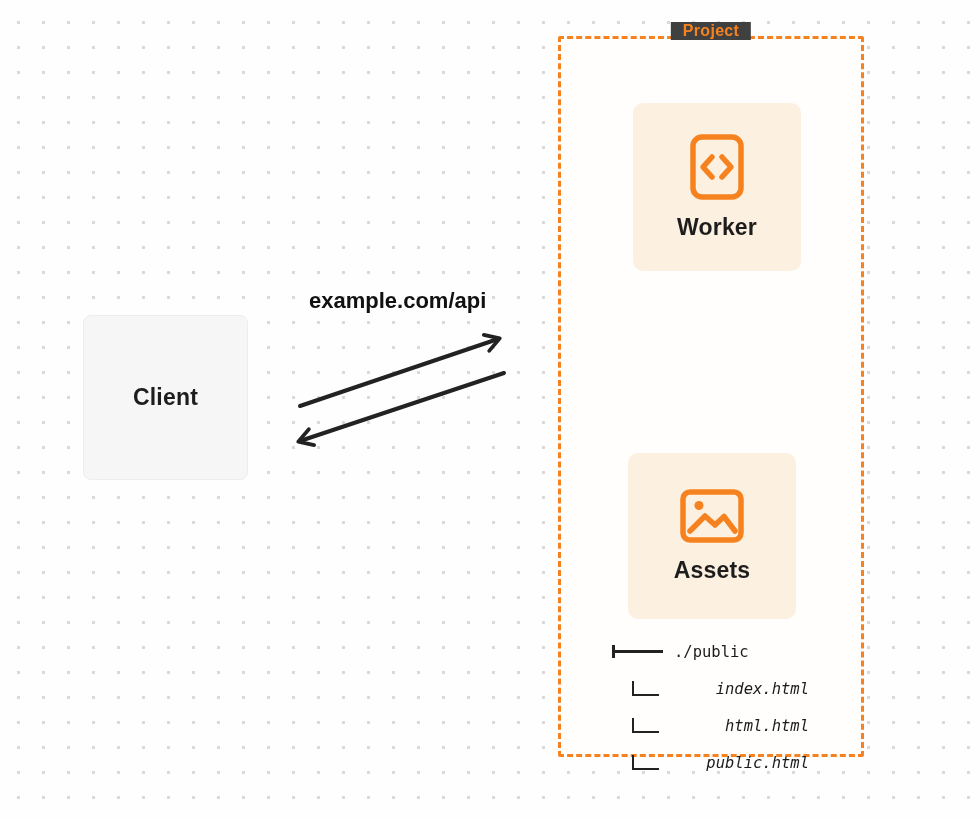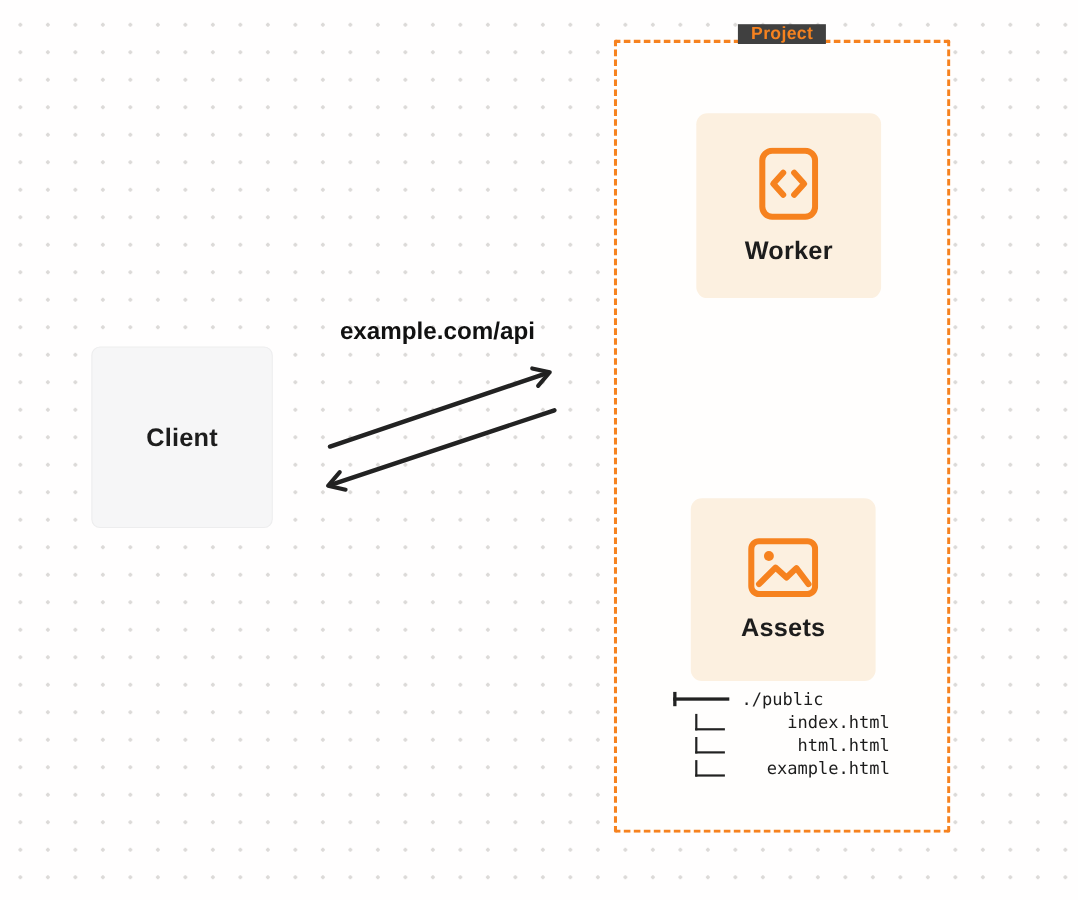--- a/index.html
+++ b/index.html
@@ -69,34 +69,34 @@
   .worker-node{left:72px;top:64px;height:168px;text-align:center;}
   .assets-node{left:67px;top:414px;height:166px;}
   .card .icon{color:var(--orange,#F6821F);line-height:0;}
 
   
   .file-tree{
     position:absolute;left:50px;top:586px;width:198px;
     font-family:"DejaVu Sans Mono", monospace;
     font-size:15.5px;font-weight:500;color:#1C1C1C;
   }
-  .tree-row{display:flex;align-items:center;height:21px;}
+  .tree-row{display:flex;align-items:center;height:21px;margin-top:16px;}
   .branch-root{position:relative;flex:none;width:54px;height:15px;}
   .branch-root::before{
     content:"";position:absolute;left:1px;top:1px;width:2.5px;height:13px;background:#222;
   }
   .branch-root::after{
     content:"";position:absolute;left:1px;right:2px;top:6px;height:2.5px;background:#222;
   }
   .branch-child{
     flex:none;width:27px;height:15px;margin-left:21px;
     border-left:2.5px solid #222;border-bottom:2.5px solid #222;
   }
   .tree-root-name{margin-left:9px;}
-  .tree-file-name{margin-left:auto;}
+  .tree-file-name{margin-left:auto;font-style:italic;}
 </style>
 </head>
 <body>
 
 <div class="canvas">
 
   <div class="client-node">
     <span class="node-label">Client</span>
   </div>
 
@@ -145,18 +145,18 @@
       <div class="tree-row">
         <span class="branch-child"></span>
         <span class="tree-file-name">index.html</span>
       </div>
       <div class="tree-row">
         <span class="branch-child"></span>
         <span class="tree-file-name">html.html</span>
       </div>
       <div class="tree-row">
         <span class="branch-child"></span>
-        <span class="tree-file-name">example.html</span>
+        <span class="tree-file-name">public.html</span>
       </div>
     </div>
 
   </div>
 </div>
 
 </body></html>

